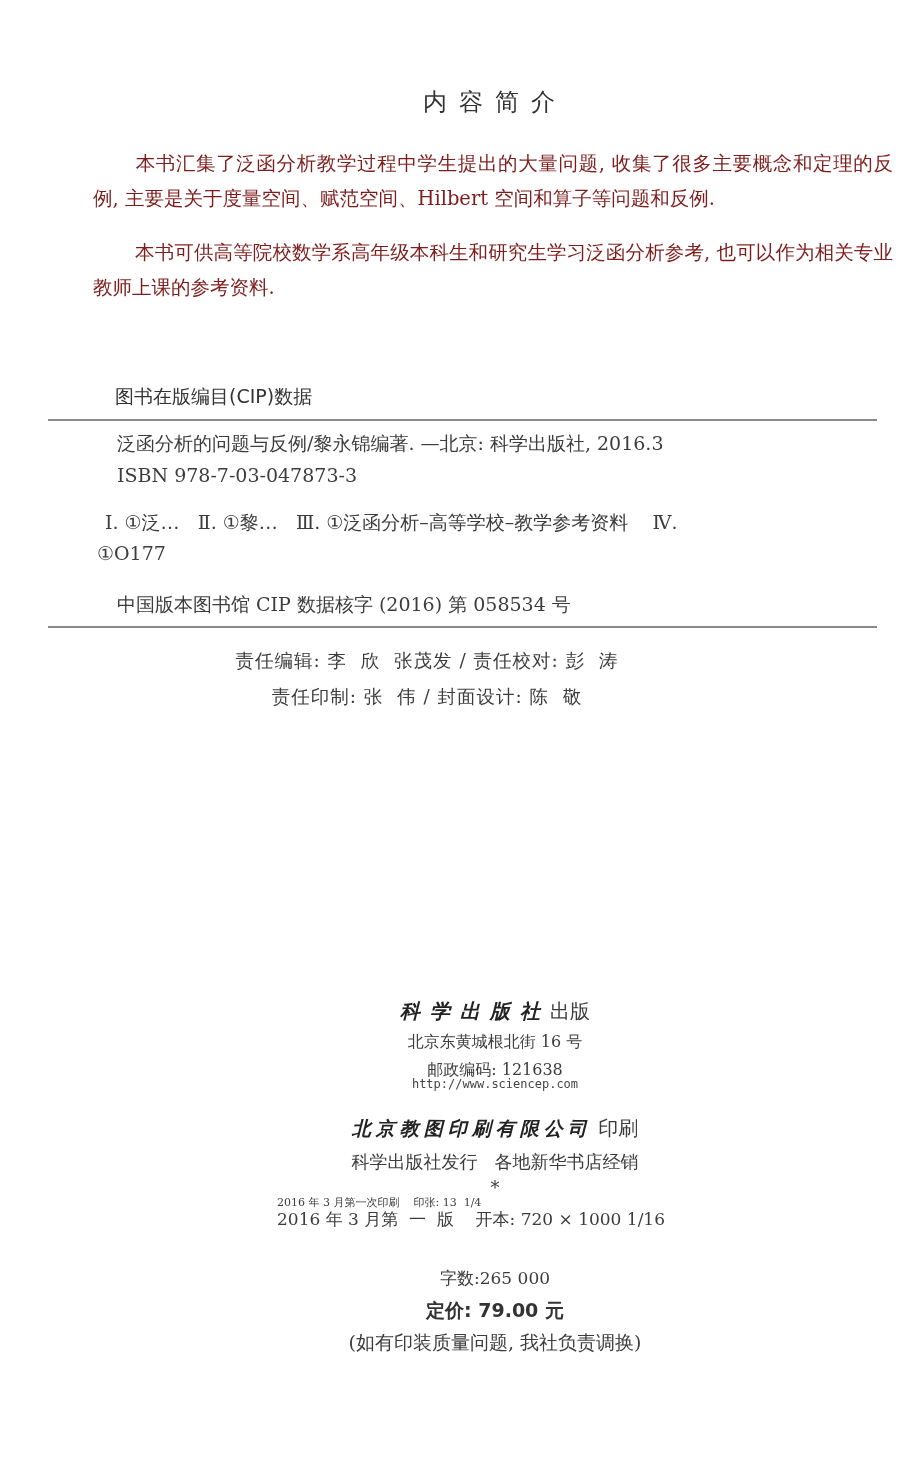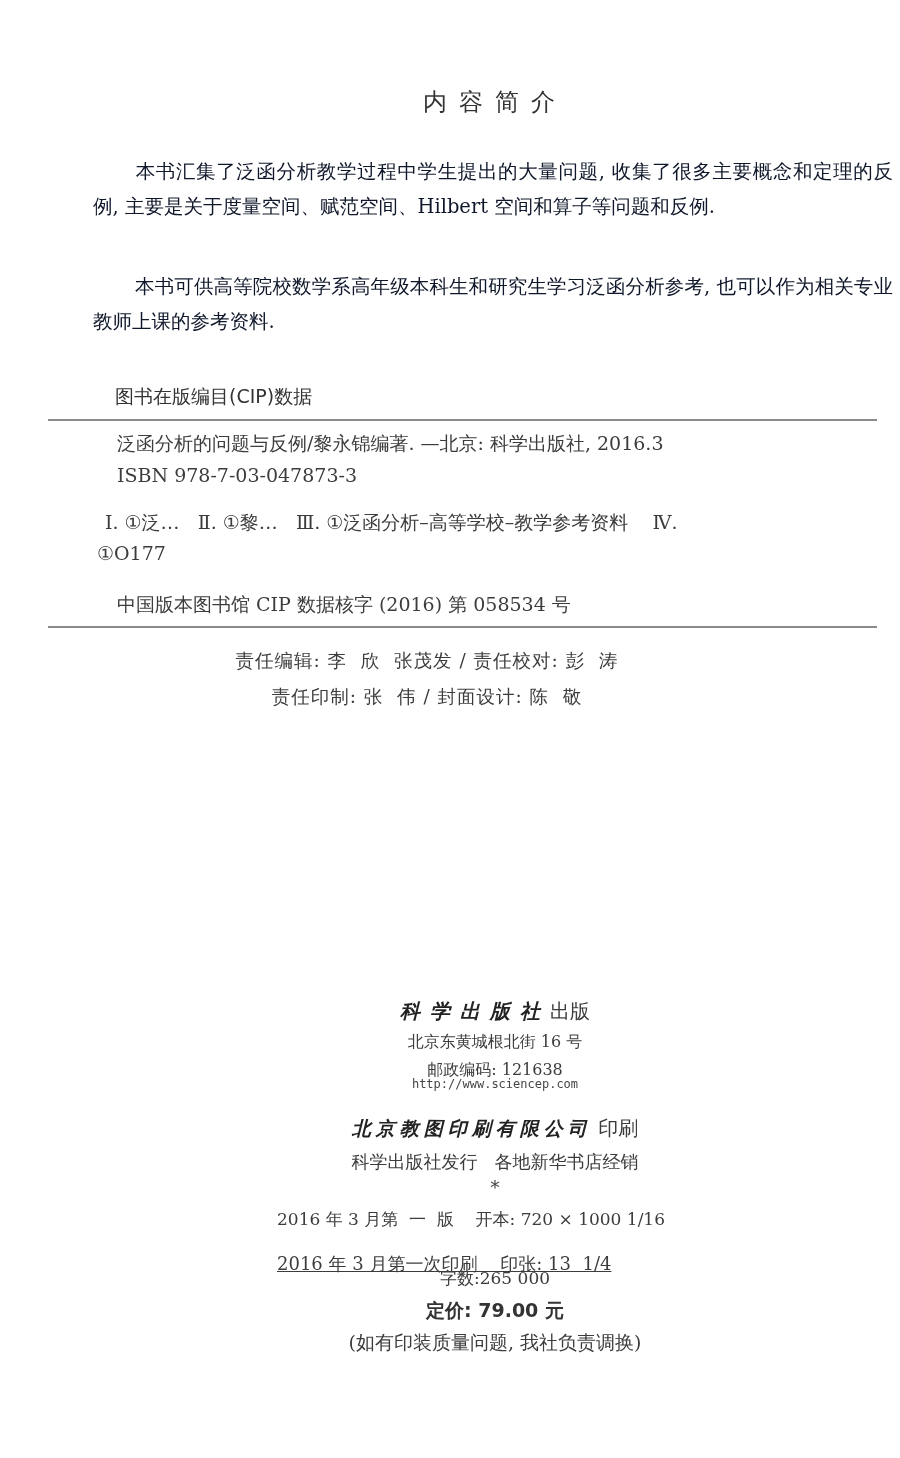--- a/index.html
+++ b/index.html
@@ -9,21 +9,21 @@
     color: #3a3a3a;
   }
   .abs { position: absolute; padding-left: 45px; }
   .title {
     left: 0; width: 900px; top: 86px; text-align: center;
     font-family: "DejaVu Sans", "Liberation Sans", sans-serif;
     font-size: 24px; letter-spacing: 12px; color: #333;
   }
   .para {
     left: 48px; width: 800px; font-size: 19.5px; line-height: 35px;
-    text-align: justify; color: #0f172a; margin-top: 8px;
+    text-align: justify; color: #7f1d1d;
   }
   .para .indent { display: inline-block; width: 42px; }
   .cip-head {
     left: 70px; top: 384px; font-family: "DejaVu Sans", "Liberation Sans", sans-serif;
     font-size: 19px; color: #333;
   }
   .rule {
     left: 48px; width: 784px; height: 2px; background: #8a8a8a;
   }
   .line { left: 72px; font-size: 19px; color: #3c3c3c; white-space: pre; }
@@ -36,21 +36,21 @@
   .brand2 { font-weight: bold; font-style: italic; letter-spacing: 5px; font-size: 19px; color: #222; }
   .mono { font-family: "DejaVu Sans Mono", "Liberation Mono", monospace; font-size: 12px; color: #444; }
   .price { font-family: "DejaVu Sans", "Liberation Sans", sans-serif; font-weight: bold; font-size: 19px; color: #333; }
 </style>
 </head>
 <body>
 
 <div class="abs title">内容简介</div>
 
 <div class="abs para" style="top:146px;"><span class="indent"></span><span>本书汇集了泛函分析教学过程中学生提出的大量问题, 收集了很多主要概念和定理的反例, 主要是关于度量空间、赋范空间、Hilbert 空间和算子等问题和反例.</span></div>
-<div class="abs para" style="top:261px;"><span class="indent"></span><span>本书可供高等院校数学系高年级本科生和研究生学习泛函分析参考, 也可以作为相关专业教师上课的参考资料.</span></div>
+<div class="abs para" style="top:235px;"><span class="indent"></span><span>本书可供高等院校数学系高年级本科生和研究生学习泛函分析参考, 也可以作为相关专业教师上课的参考资料.</span></div>
 
 <div class="abs cip-head">图书在版编目(CIP)数据</div>
 <div class="abs rule" style="top:419px;"></div>
 
 <div class="abs line" style="top:431px;">泛函分析的问题与反例/黎永锦编著. —北京: 科学出版社, 2016.3</div>
 <div class="abs line" style="top:464px;">ISBN 978-7-03-047873-3</div>
 <div class="abs line" style="top:510px;left:60px;">Ⅰ. ①泛…   Ⅱ. ①黎…   Ⅲ. ①泛函分析–高等学校–教学参考资料    Ⅳ.</div>
 <div class="abs line" style="top:542px;left:52px;">①O177</div>
 <div class="abs line" style="top:592px;">中国版本图书馆 CIP 数据核字 (2016) 第 058534 号</div>
 <div class="abs rule" style="top:626px;"></div>
@@ -61,16 +61,16 @@
 <div class="abs center" style="top:998px;font-size:20px;"><span class="brand">科学出版社</span><span>出版</span></div>
 <div class="abs center" style="top:1032px;font-size:16px;">北京东黄城根北街 16 号</div>
 <div class="abs center" style="top:1060px;font-size:16px;">邮政编码: 121638</div>
 <div class="abs center mono" style="top:1077px;">http://www.sciencep.com</div>
 
 <div class="abs center" style="top:1115px;font-size:20px;"><span class="brand2">北京教图印刷有限公司</span> <span>印刷</span></div>
 <div class="abs center" style="top:1150px;font-size:18px;">科学出版社发行   各地新华书店经销</div>
 <div class="abs center" style="top:1177px;font-size:18px;">*</div>
 
 <div class="abs line" style="top:1208px;left:232px;font-size:17px;">2016 年 3 月第  一  版    开本: 720 × 1000 1/16</div>
-<div class="abs line" style="top:1252px;left:232px;font-size:18px;text-decoration:underline;">2016 年 3 月第一次印刷    印张: 13  1/4</div>
+<div class="abs line" style="top:1195px;left:232px;font-size:11px;">2016 年 3 月第一次印刷    印张: 13  1/4</div>
 <div class="abs center" style="top:1267px;font-size:17px;">字数:265 000</div>
 <div class="abs center price" style="top:1298px;">定价: 79.00 元</div>
 <div class="abs center" style="top:1330px;font-size:19px;">(如有印装质量问题, 我社负责调换)</div>
 
 </body></html>

